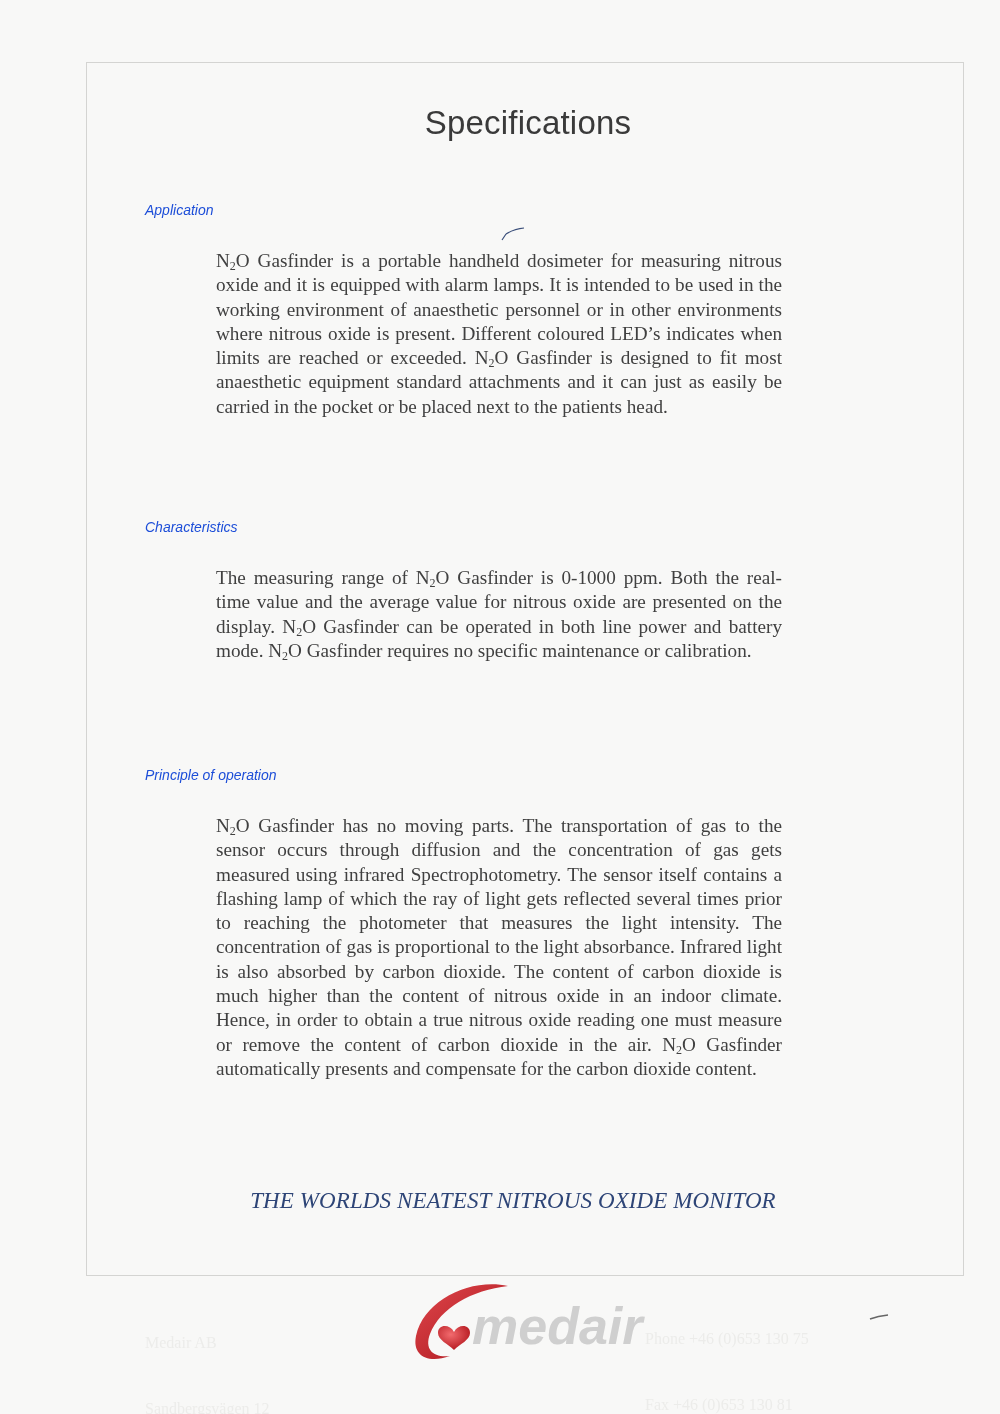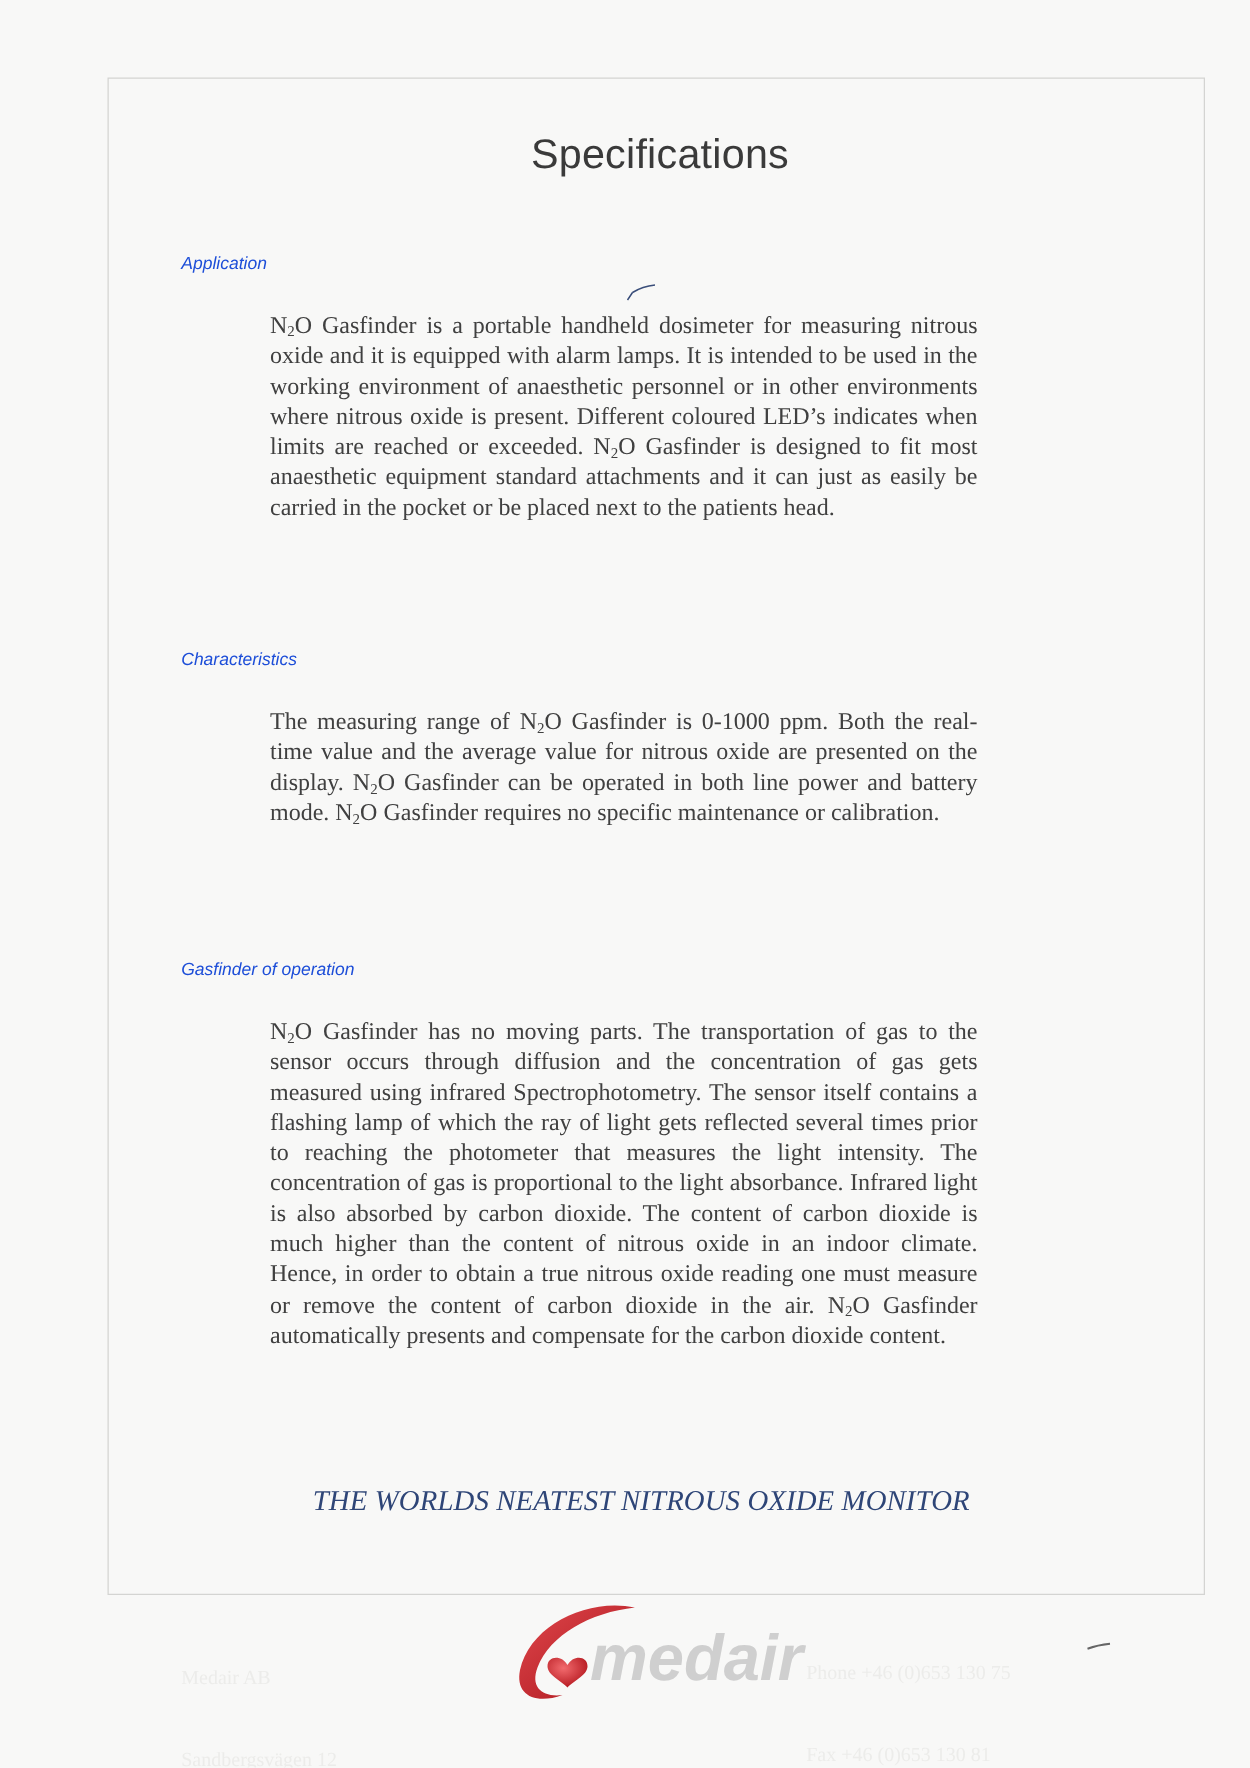--- a/index.html
+++ b/index.html
@@ -51,21 +51,21 @@
 <div class="frame"></div>
 
 <div class="title">Specifications</div>
 
 <div class="heading" style="top:202px">Application</div>
 <div class="para" style="top:249px">N<sub>2</sub>O Gasfinder is a portable handheld dosimeter for measuring nitrous oxide and it is equipped with alarm lamps. It is intended to be used in the working environment of anaesthetic personnel or in other environments where nitrous oxide is present. Different coloured LED’s indicates when limits are reached or exceeded. N<sub>2</sub>O Gasfinder is designed to fit most anaesthetic equipment standard attachments and it can just as easily be carried in the pocket or be placed next to the patients head.</div>
 
 <div class="heading" style="top:519px">Characteristics</div>
 <div class="para" style="top:566px">The measuring range of N<sub>2</sub>O Gasfinder is 0-1000 ppm. Both the real-time value and the average value for nitrous oxide are presented on the display. N<sub>2</sub>O Gasfinder can be operated in both line power and battery mode. N<sub>2</sub>O Gasfinder requires no specific maintenance or calibration.</div>
 
-<div class="heading" style="top:767px">Gasfinder of operation</div>
+<div class="heading" style="top:767px">Principle of operation</div>
 <div class="para" style="top:814px">N<sub>2</sub>O Gasfinder has no moving parts. The transportation of gas to the sensor occurs through diffusion and the concentration of gas gets measured using infrared Spectrophotometry. The sensor itself contains a flashing lamp of which the ray of light gets reflected several times prior to reaching the photometer that measures the light intensity. The concentration of gas is proportional to the light absorbance. Infrared light is also absorbed by carbon dioxide. The content of carbon dioxide is much higher than the content of nitrous oxide in an indoor climate. Hence, in order to obtain a true nitrous oxide reading one must measure or remove the content of carbon dioxide in the air. N<sub>2</sub>O Gasfinder automatically presents and compensate for the carbon dioxide content.</div>
 
 <div class="slogan">THE WORLDS NEATEST NITROUS OXIDE MONITOR</div>
 
 <svg class="mark" style="left:500px;top:226px" width="26" height="16">
   <path d="M2 14 L6 8 M6 8 Q14 3 24 2" stroke="#3a4e7a" stroke-width="1.2" fill="none"></path>
 </svg>
 <svg class="mark" style="left:868px;top:1312px" width="22" height="10">
   <path d="M2 7 Q10 4 20 3" stroke="#666" stroke-width="1.5" fill="none"></path>
 </svg>

